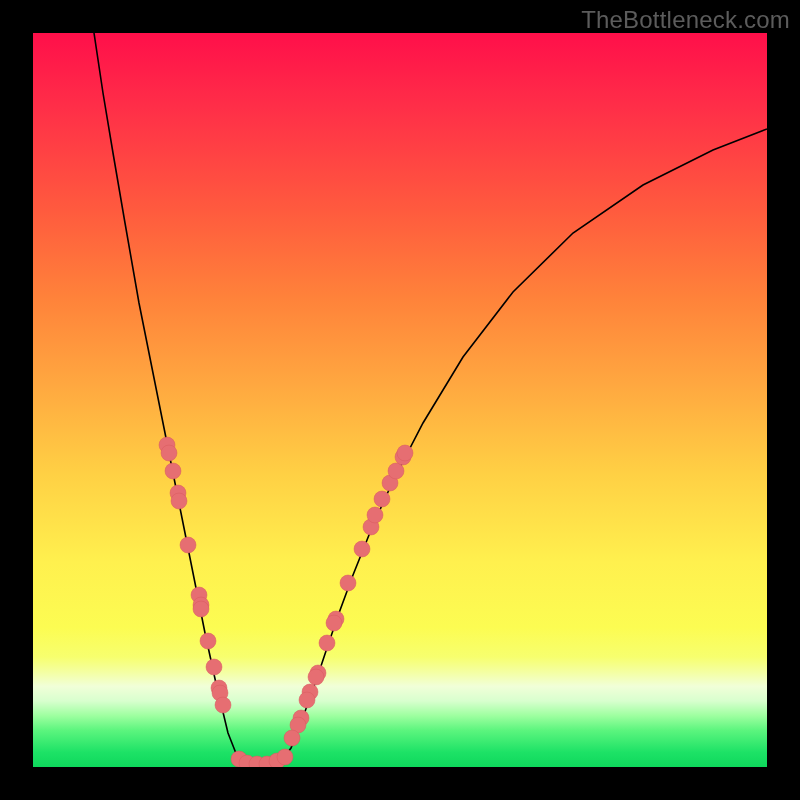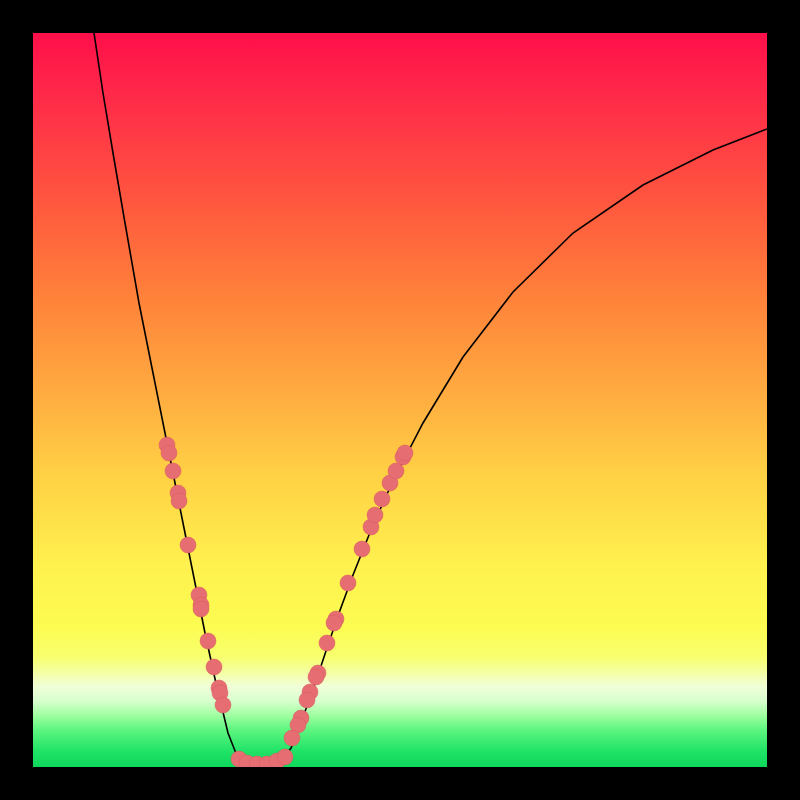--- a/index.html
+++ b/index.html
@@ -76,20 +76,21 @@
   .dot {
     fill: #e66e72;
     stroke: #d85a5e;
     stroke-width: 0.5;
   }
 </style>
 </head>
 <body>
 
 <div class="frame">
+  <div class="watermark">TheBottleneck.com</div>
 
   <div class="plot">
     <div class="gradient-bg"></div>
 
     <svg class="curve" viewBox="0 0 734 734" preserveAspectRatio="none">
       <path id="left-path" class="curve-line" d="M61 0 L70 60 L80 120 L92 190 L106 270 L122 350 L132 400 L140 440 L150 490 L158 530 L165 565 L172 600 L179 632 L184 655 L189 675 L195 700 L206 728 L220 734"></path>
       <path id="right-path" class="curve-line" d="M244 734 L258 715 L268 690 L275 670 L284 645 L294 615 L306 580 L320 542 L340 492 L360 448 L390 390 L430 324 L480 259 L540 200 L610 152 L680 117 L734 96"></path>
       <g id="dots-layer">
           <circle cx="134" cy="412" r="8" class="dot"></circle>
           <circle cx="136" cy="420" r="8" class="dot"></circle>

